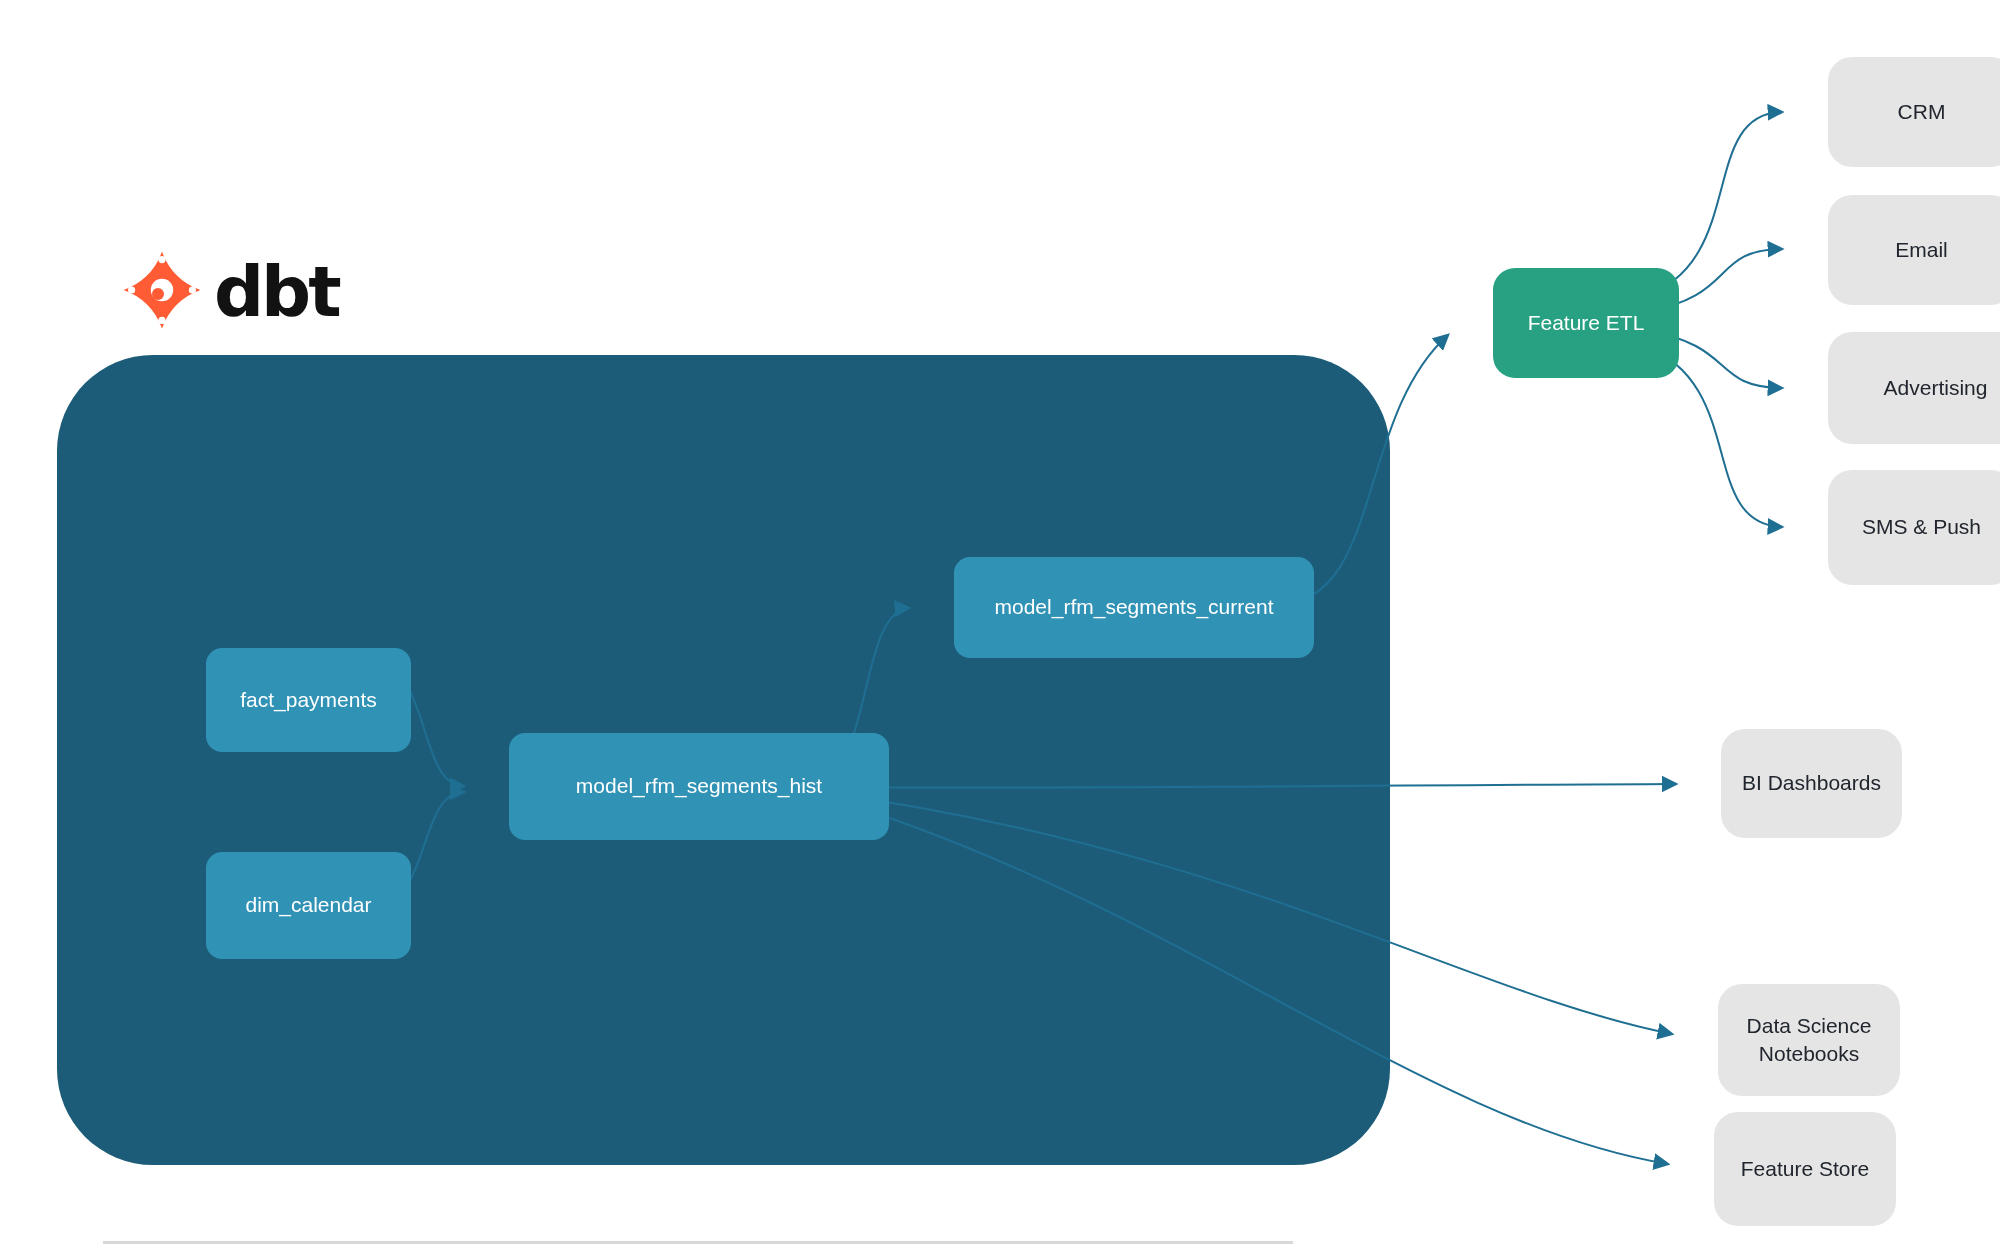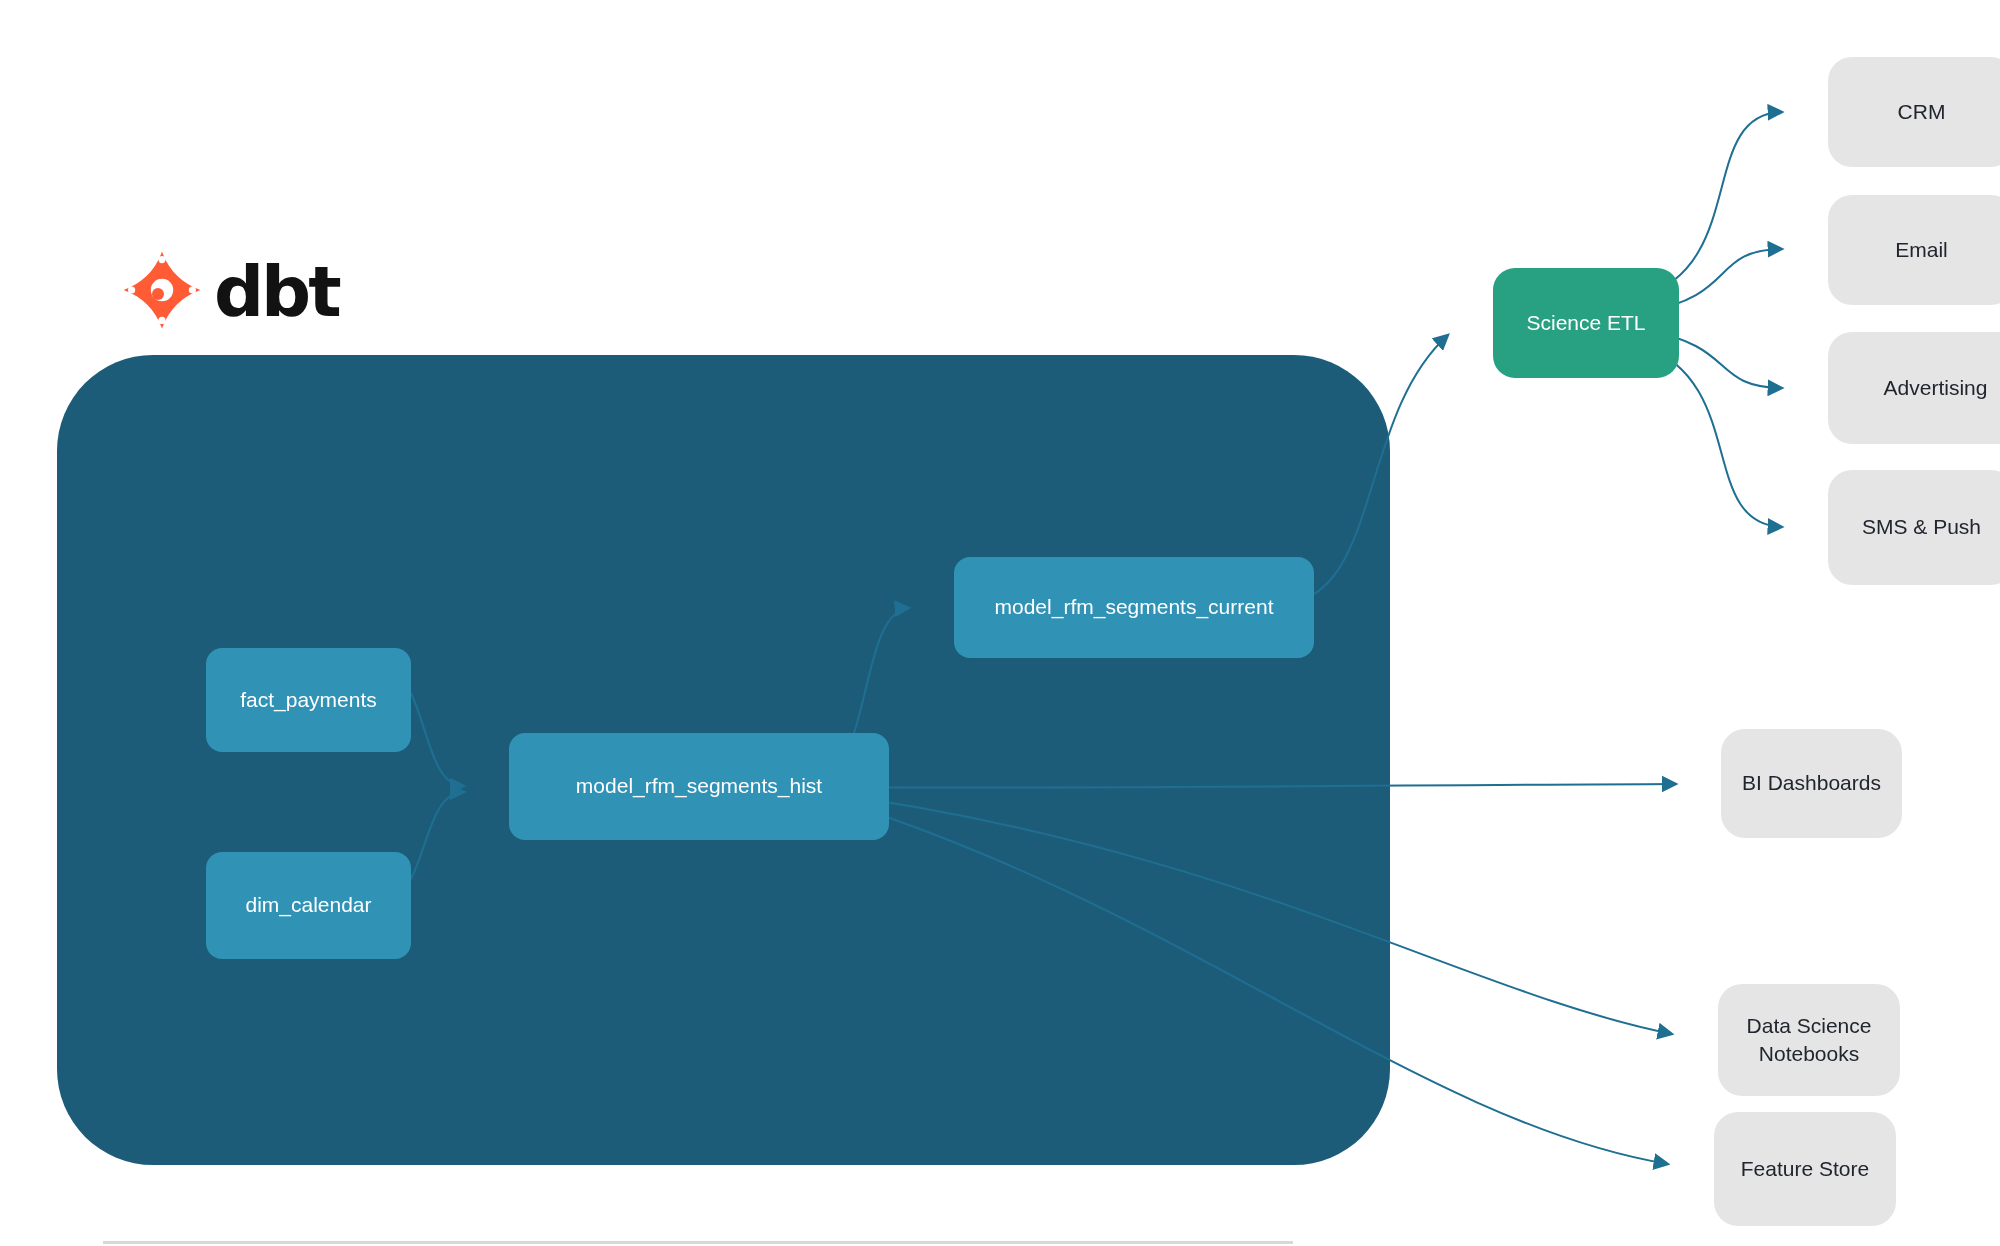--- a/index.html
+++ b/index.html
@@ -87,21 +87,21 @@
 
 <div class="node teal" style="left:473px;top:733px;width:380px;height:107px;">
   <span>model_rfm_segments_hist</span>
 </div>
 
 <div class="node teal" style="left:918px;top:557px;width:360px;height:101px;">
   <span>model_rfm_segments_current</span>
 </div>
 
 <div class="node green" style="left:1457px;top:268px;width:186px;height:110px;">
-  <span>Science ETL</span>
+  <span>Feature ETL</span>
 </div>
 
 <div class="node gray" style="left:1792px;top:57px;width:187px;height:110px;">
   <span>CRM</span>
 </div>
 
 <div class="node gray" style="left:1792px;top:195px;width:187px;height:110px;">
   <span>Email</span>
 </div>
 

